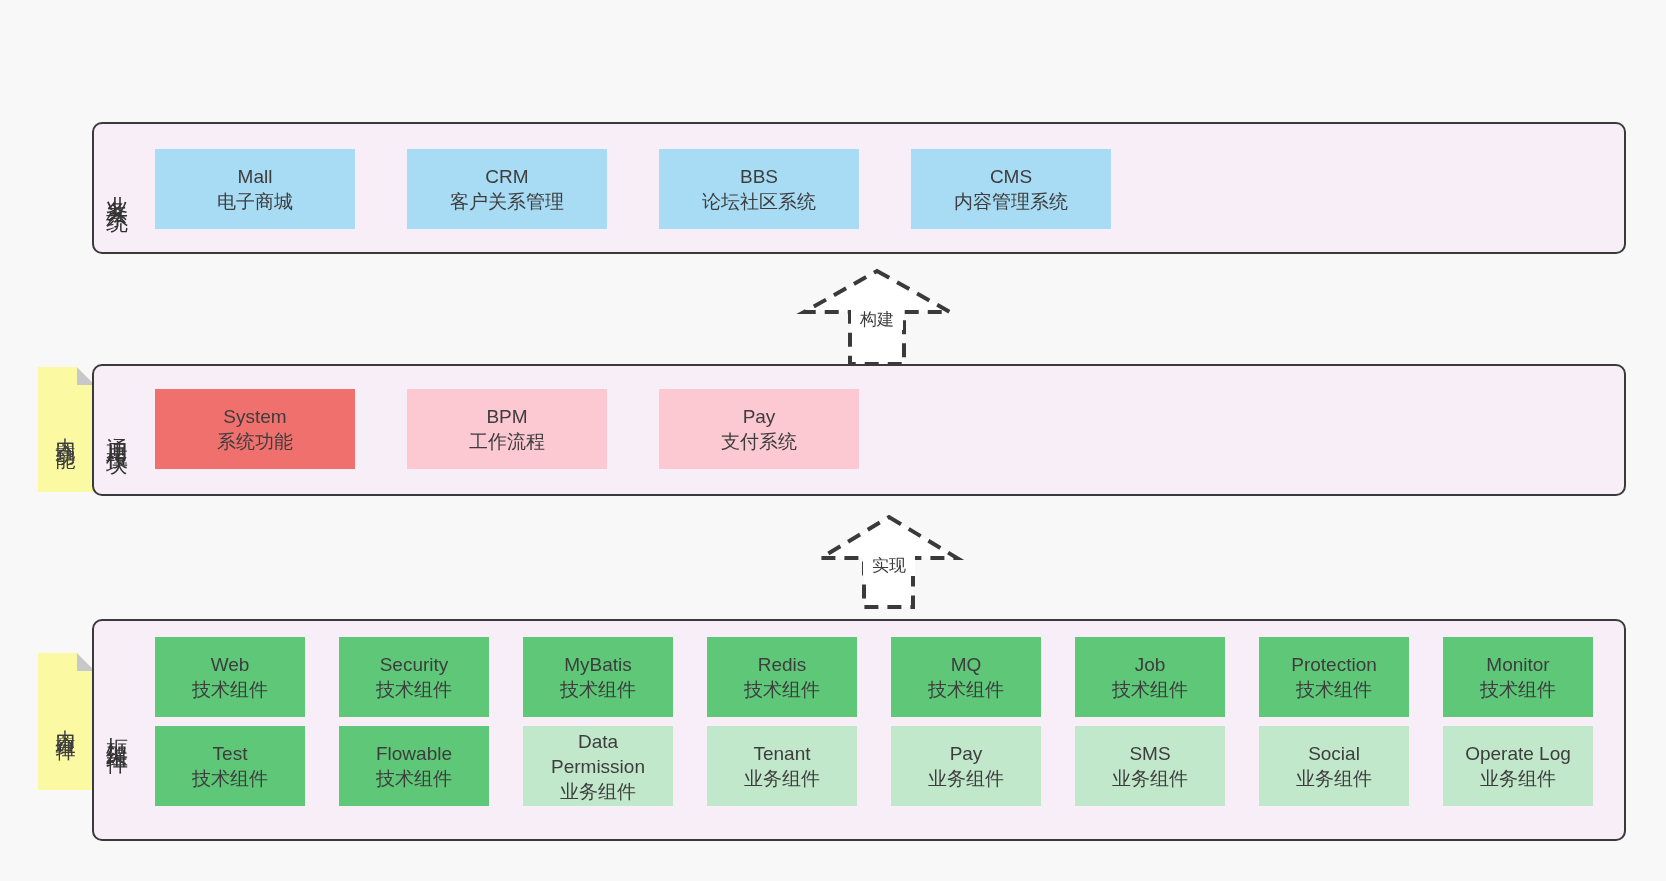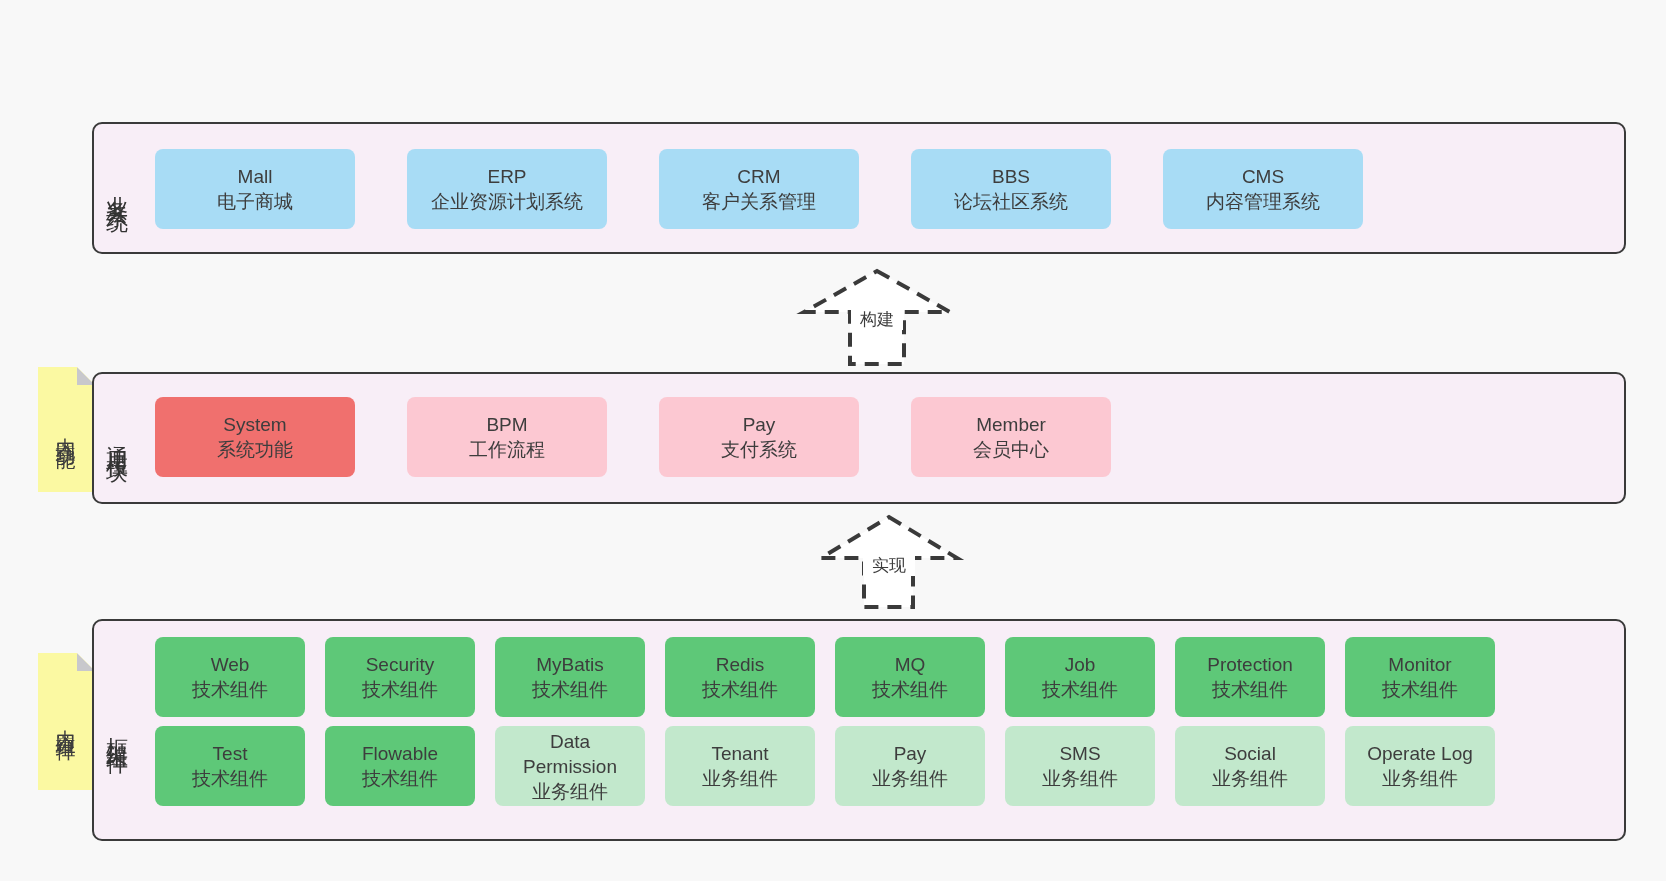--- a/index.html
+++ b/index.html
@@ -1,36 +1,36 @@
 <!DOCTYPE html>
 <html><head>
 <meta charset="utf-8">
 <style>
   html,body{margin:0;padding:0;background:#f8f8f8;}
   body{font-family:"Liberation Sans","DejaVu Sans",sans-serif;color:#3d3d3d;}
   .canvas{position:relative;width:1666px;height:881px;background:#f8f8f8;overflow:hidden;}
 
   .layer{position:absolute;left:92px;width:1534px;background:#f8eef7;border:2px solid #3a3a3a;border-radius:10px;box-sizing:border-box;}
   .layer-top{top:122px;height:132px;}
-  .layer-mid{top:372px;height:132px;}
+  .layer-mid{top:364px;height:132px;}
   .layer-bottom{top:619px;height:222px;}
 
   .vlabel{position:absolute;left:8px;top:50%;transform:translateY(-50%);
     writing-mode:vertical-rl;text-orientation:upright;letter-spacing:5px;
     font-size:22px;color:#333;white-space:nowrap;}
 
   .row{position:absolute;left:61px;display:flex;}
   .row6{gap:52px;}
-  .row8{gap:20px;align-items:flex-end;}
+  .row8{gap:34px;align-items:flex-end;}
   .rtop{top:25px;}
   .rmid{top:23px;}
   .r1{top:16px;}
   .r2{top:105px;}
 
-  .box{border-radius:8px;display:flex;flex-direction:column;justify-content:center;
+  .box{border-radius:0;display:flex;flex-direction:column;justify-content:center;
     align-items:center;text-align:center;font-size:19px;line-height:25px;box-sizing:border-box;padding:2px 6px;}
   .box6{width:200px;height:80px;}
   .box8{width:150px;height:80px;}
   .blue{background:#a8dcf5;}
   .red{background:#f0706e;}
   .pink{background:#fcc8d2;}
   .green{background:#5ec878;}
   .lightgreen{background:#c2e8cc;}
 
   .sticky{position:absolute;left:38px;width:57px;background:#fbf9a2;
@@ -61,24 +61,20 @@
   </div>
 
   <section class="layer layer-top">
     <div class="vlabel">业务系统</div>
     <div class="row row6 rtop">
       <div class="box box6 blue">
         <span>Mall</span>
         <span>电子商城</span>
       </div>
       <div class="box box6 blue">
-        <span>ERP</span>
-        <span>企业资源计划系统</span>
-      </div>
-      <div class="box box6 blue">
         <span>CRM</span>
         <span>客户关系管理</span>
       </div>
       <div class="box box6 blue">
         <span>BBS</span>
         <span>论坛社区系统</span>
       </div>
       <div class="box box6 blue">
         <span>CMS</span>
         <span>内容管理系统</span>
@@ -99,24 +95,20 @@
         <span>System</span>
         <span>系统功能</span>
       </div>
       <div class="box box6 pink">
         <span>BPM</span>
         <span>工作流程</span>
       </div>
       <div class="box box6 pink">
         <span>Pay</span>
         <span>支付系统</span>
-      </div>
-      <div class="box box6 pink">
-        <span>Member</span>
-        <span>会员中心</span>
       </div>
     </div>
   </section>
 
   <svg class="arrow" style="left:818px;top:514px;width:142px;height:96px;" viewBox="0 0 142 96">
     <polygon points="71,3 139,44 95,44 95,93 46,93 46,44 3,44" fill="#ffffff" stroke="#3a3a3a" stroke-width="4" stroke-dasharray="14 9"></polygon>
     <rect x="45" y="38" width="52" height="24" fill="#ffffff"></rect>
     <text x="71" y="57" text-anchor="middle" font-size="17" fill="#3d3d3d">实现</text>
   </svg>
 

